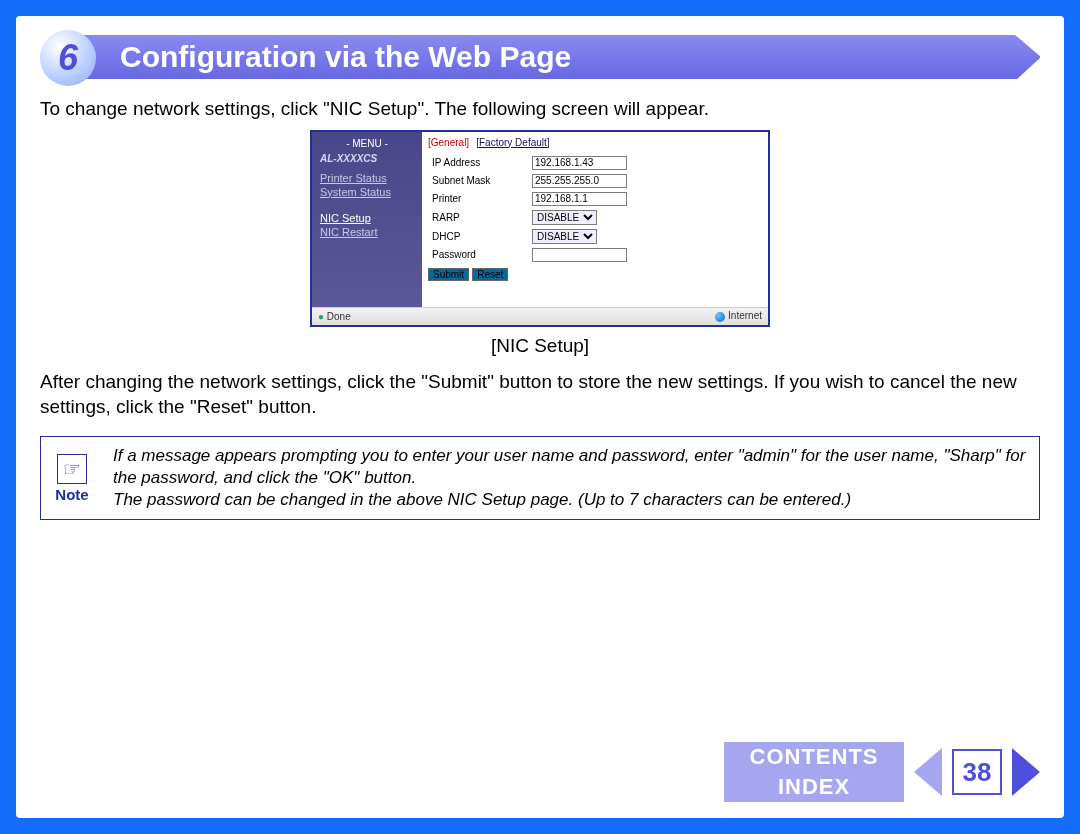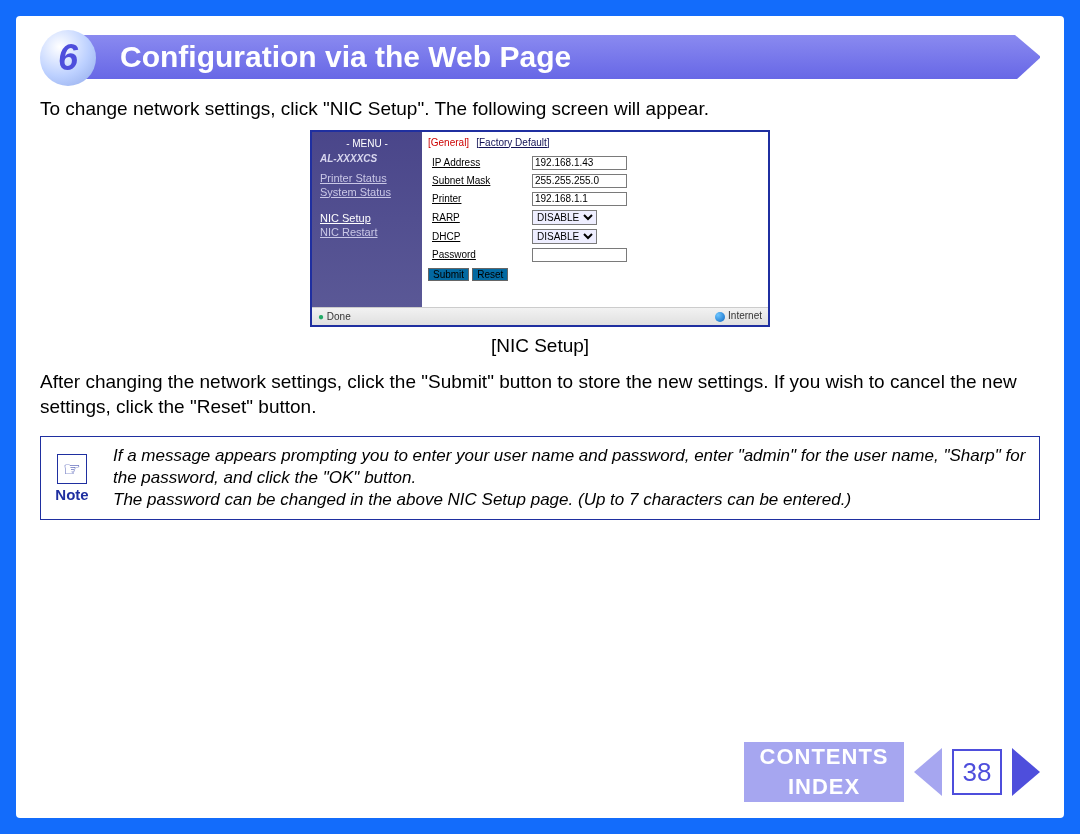--- a/index.html
+++ b/index.html
@@ -99,21 +99,21 @@
   .ss-tab { font-size: 10px; text-decoration: underline; margin-right: 4px; }
   .ss-tab.red { color: #c00; text-decoration: none; }
   .ss-tab.blue { color: #115; }
   .ss-table {
     border-collapse: collapse;
     width: 100%;
     font-size: 10px;
   }
   .ss-table th { background: #ddd; text-align: left; padding: 2px 4px; border: 1px solid #999; font-weight: bold; }
   .ss-table td { padding: 2px 4px; }
-  .ss-table td.label { width: 100px; text-decoration: underline; }
+  .ss-table td.label { width: 100px; }
   .ss-input { font-size: 10px; width: 95px; border: 1px solid #7a7a7a; padding: 0 2px; height: 14px; }
   .ss-select { font-size: 10px; border: 1px solid #7a7a7a; background: #eef; height: 15px; }
   .ss-buttons { margin-top: 4px; }
   .ss-btn { font-size: 10px; border: 1px solid #666; background: #0369a1; padding: 0 4px; cursor: pointer; }
   .ss-status {
     display: flex;
     justify-content: space-between;
     align-items: center;
     height: 18px;
     background: linear-gradient(#f2f2f2, #e0e0e0);
@@ -166,21 +166,21 @@
     display: flex;
     align-items: center;
     gap: 10px;
   }
   .footer-links-wrap {
     background: #a6a6f0;
     padding: 0px 2px;
     display: flex;
     flex-direction: column;
     align-items: center;
-    width: 160px;
+    width: 180px;
   }
   .footer-link {
     color: #fff;
     font-size: 22px;
     font-weight: bold;
     letter-spacing: 1px;
     width: 100%;
     text-align: center;
     padding: 2px 0;
     cursor: pointer;
@@ -197,21 +197,21 @@
   .arrow.right {
     border-top: 24px solid transparent;
     border-bottom: 24px solid transparent;
     border-left: 28px solid #4e4edc;
   }
   .page-num {
     background: #fff;
     border: 2px solid #4e4edc;
     color: #4e4edc;
     font-size: 26px;
-    font-weight: normal;
+    font-weight: bold;
     width: 50px; height: 46px;
     display: flex; align-items: center; justify-content: center;
   }
 </style>
 </head>
 <body>
 
 <div class="page">
 
   <div class="title-bar">

